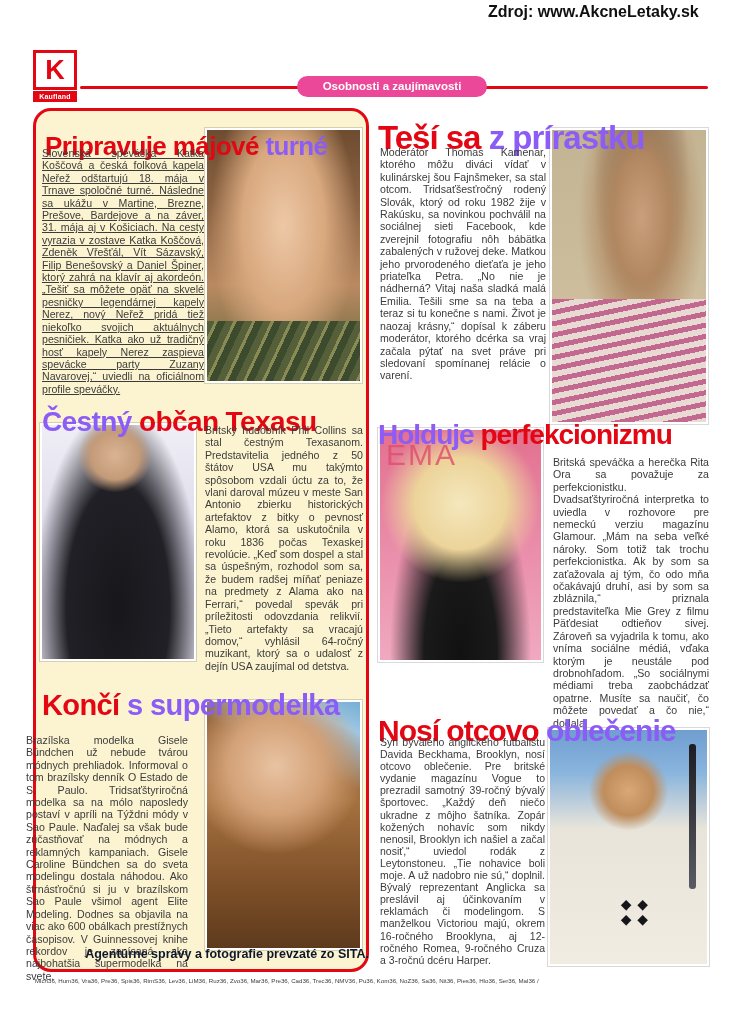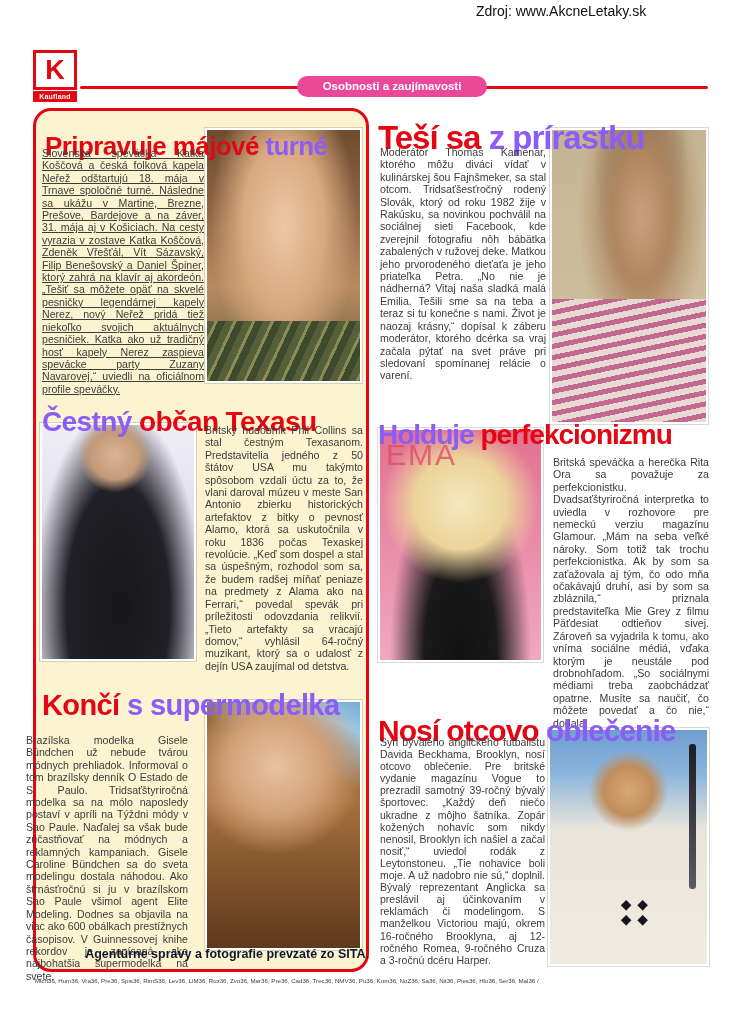--- a/index.html
+++ b/index.html
@@ -3,21 +3,21 @@
 <meta charset="utf-8">
 <style>
   html,body{margin:0;padding:0;}
   body{
     width:740px;height:1033px;position:relative;background:#ffffff;
     font-family:"Liberation Sans", sans-serif;overflow:hidden;color:#3a3a3a;
   }
   .abs{position:absolute;}
 
   
-  .source-credit{left:476px;top:3px;font-size:14px;font-weight:normal;color:#101010;}
+  .source-credit{left:488px;top:3px;font-size:16px;font-weight:bold;color:#101010;}
   .logo{left:33px;top:50px;width:44px;}
   .logo-k{width:38px;height:34px;border:3px solid #e30613;background:#fff;
     display:flex;align-items:center;justify-content:center;
     color:#e30613;font-size:27px;font-weight:bold;line-height:1;}
   .logo-word{width:44px;height:11px;background:#e30613;color:#fff;font-size:7px;
     font-weight:bold;text-align:center;line-height:11px;margin-top:1px;letter-spacing:.2px;}
   .section-rule{left:80px;top:86px;width:628px;height:3px;background:#e30613;border-radius:2px;}
   .section-banner{left:297px;top:76px;width:190px;height:21px;background:#ec4899;
     border-radius:11px;color:#fff;font-size:11.5px;font-weight:bold;text-align:center;
     line-height:21px;z-index:3;}

